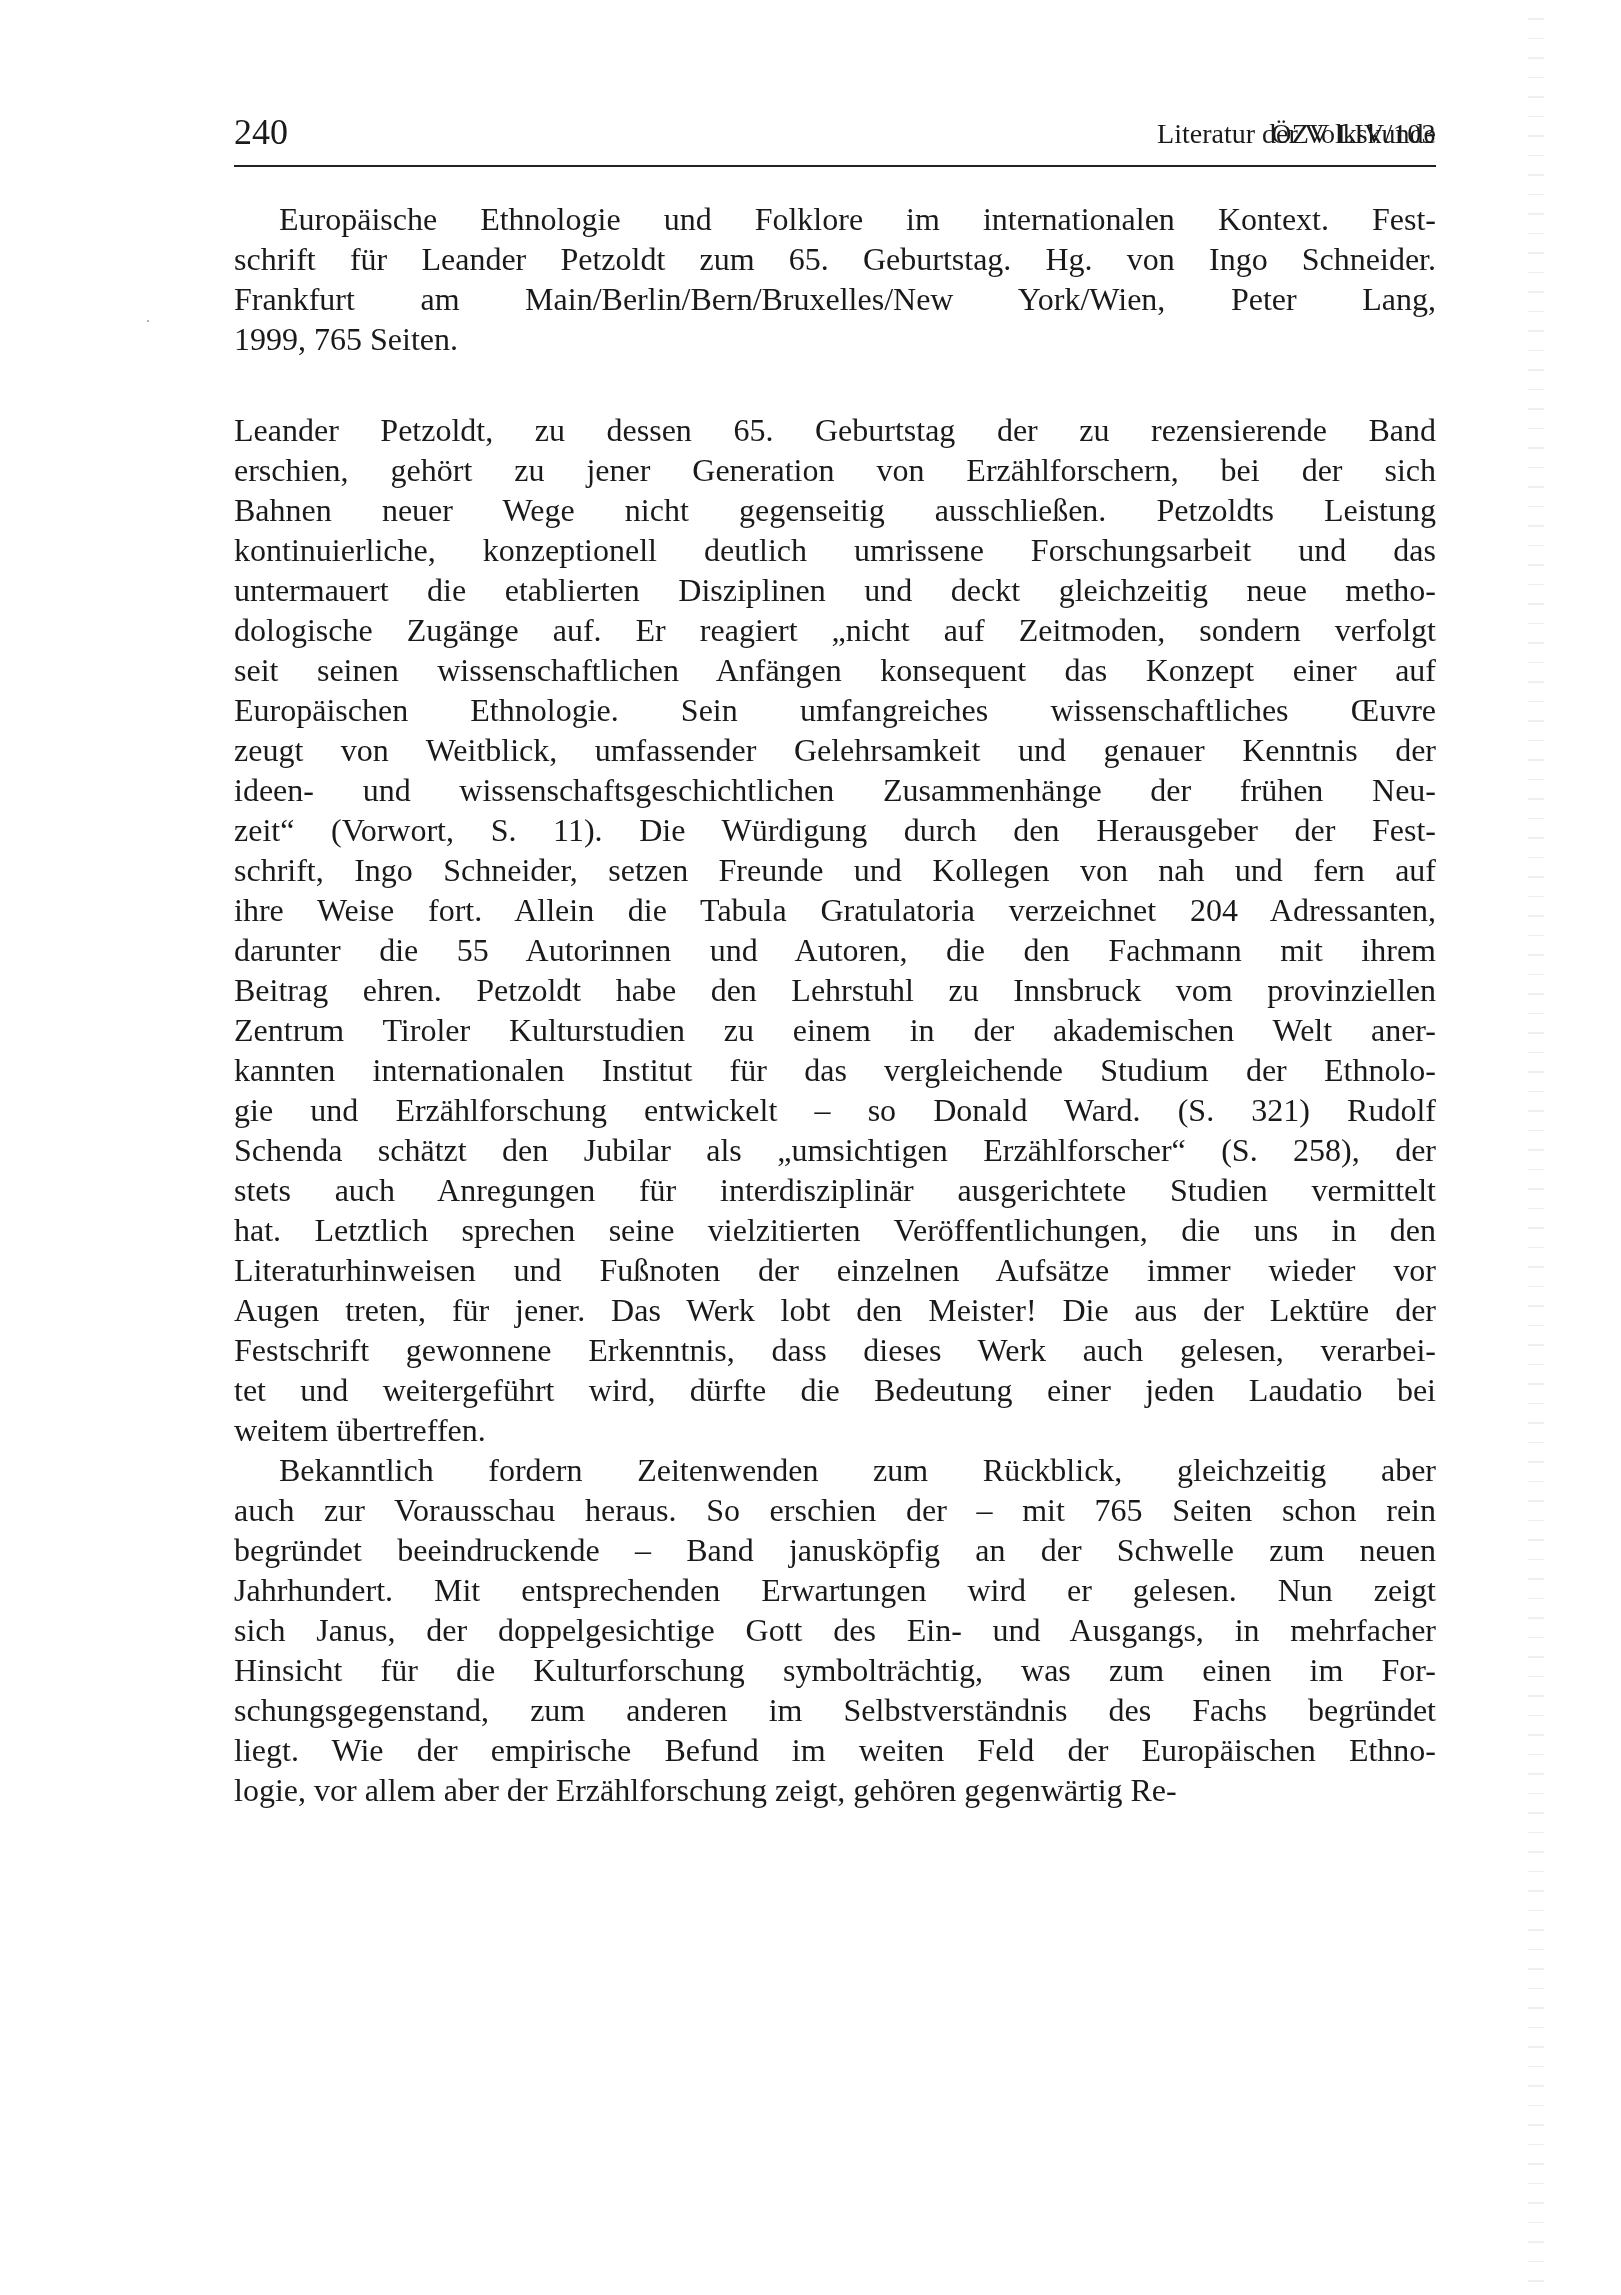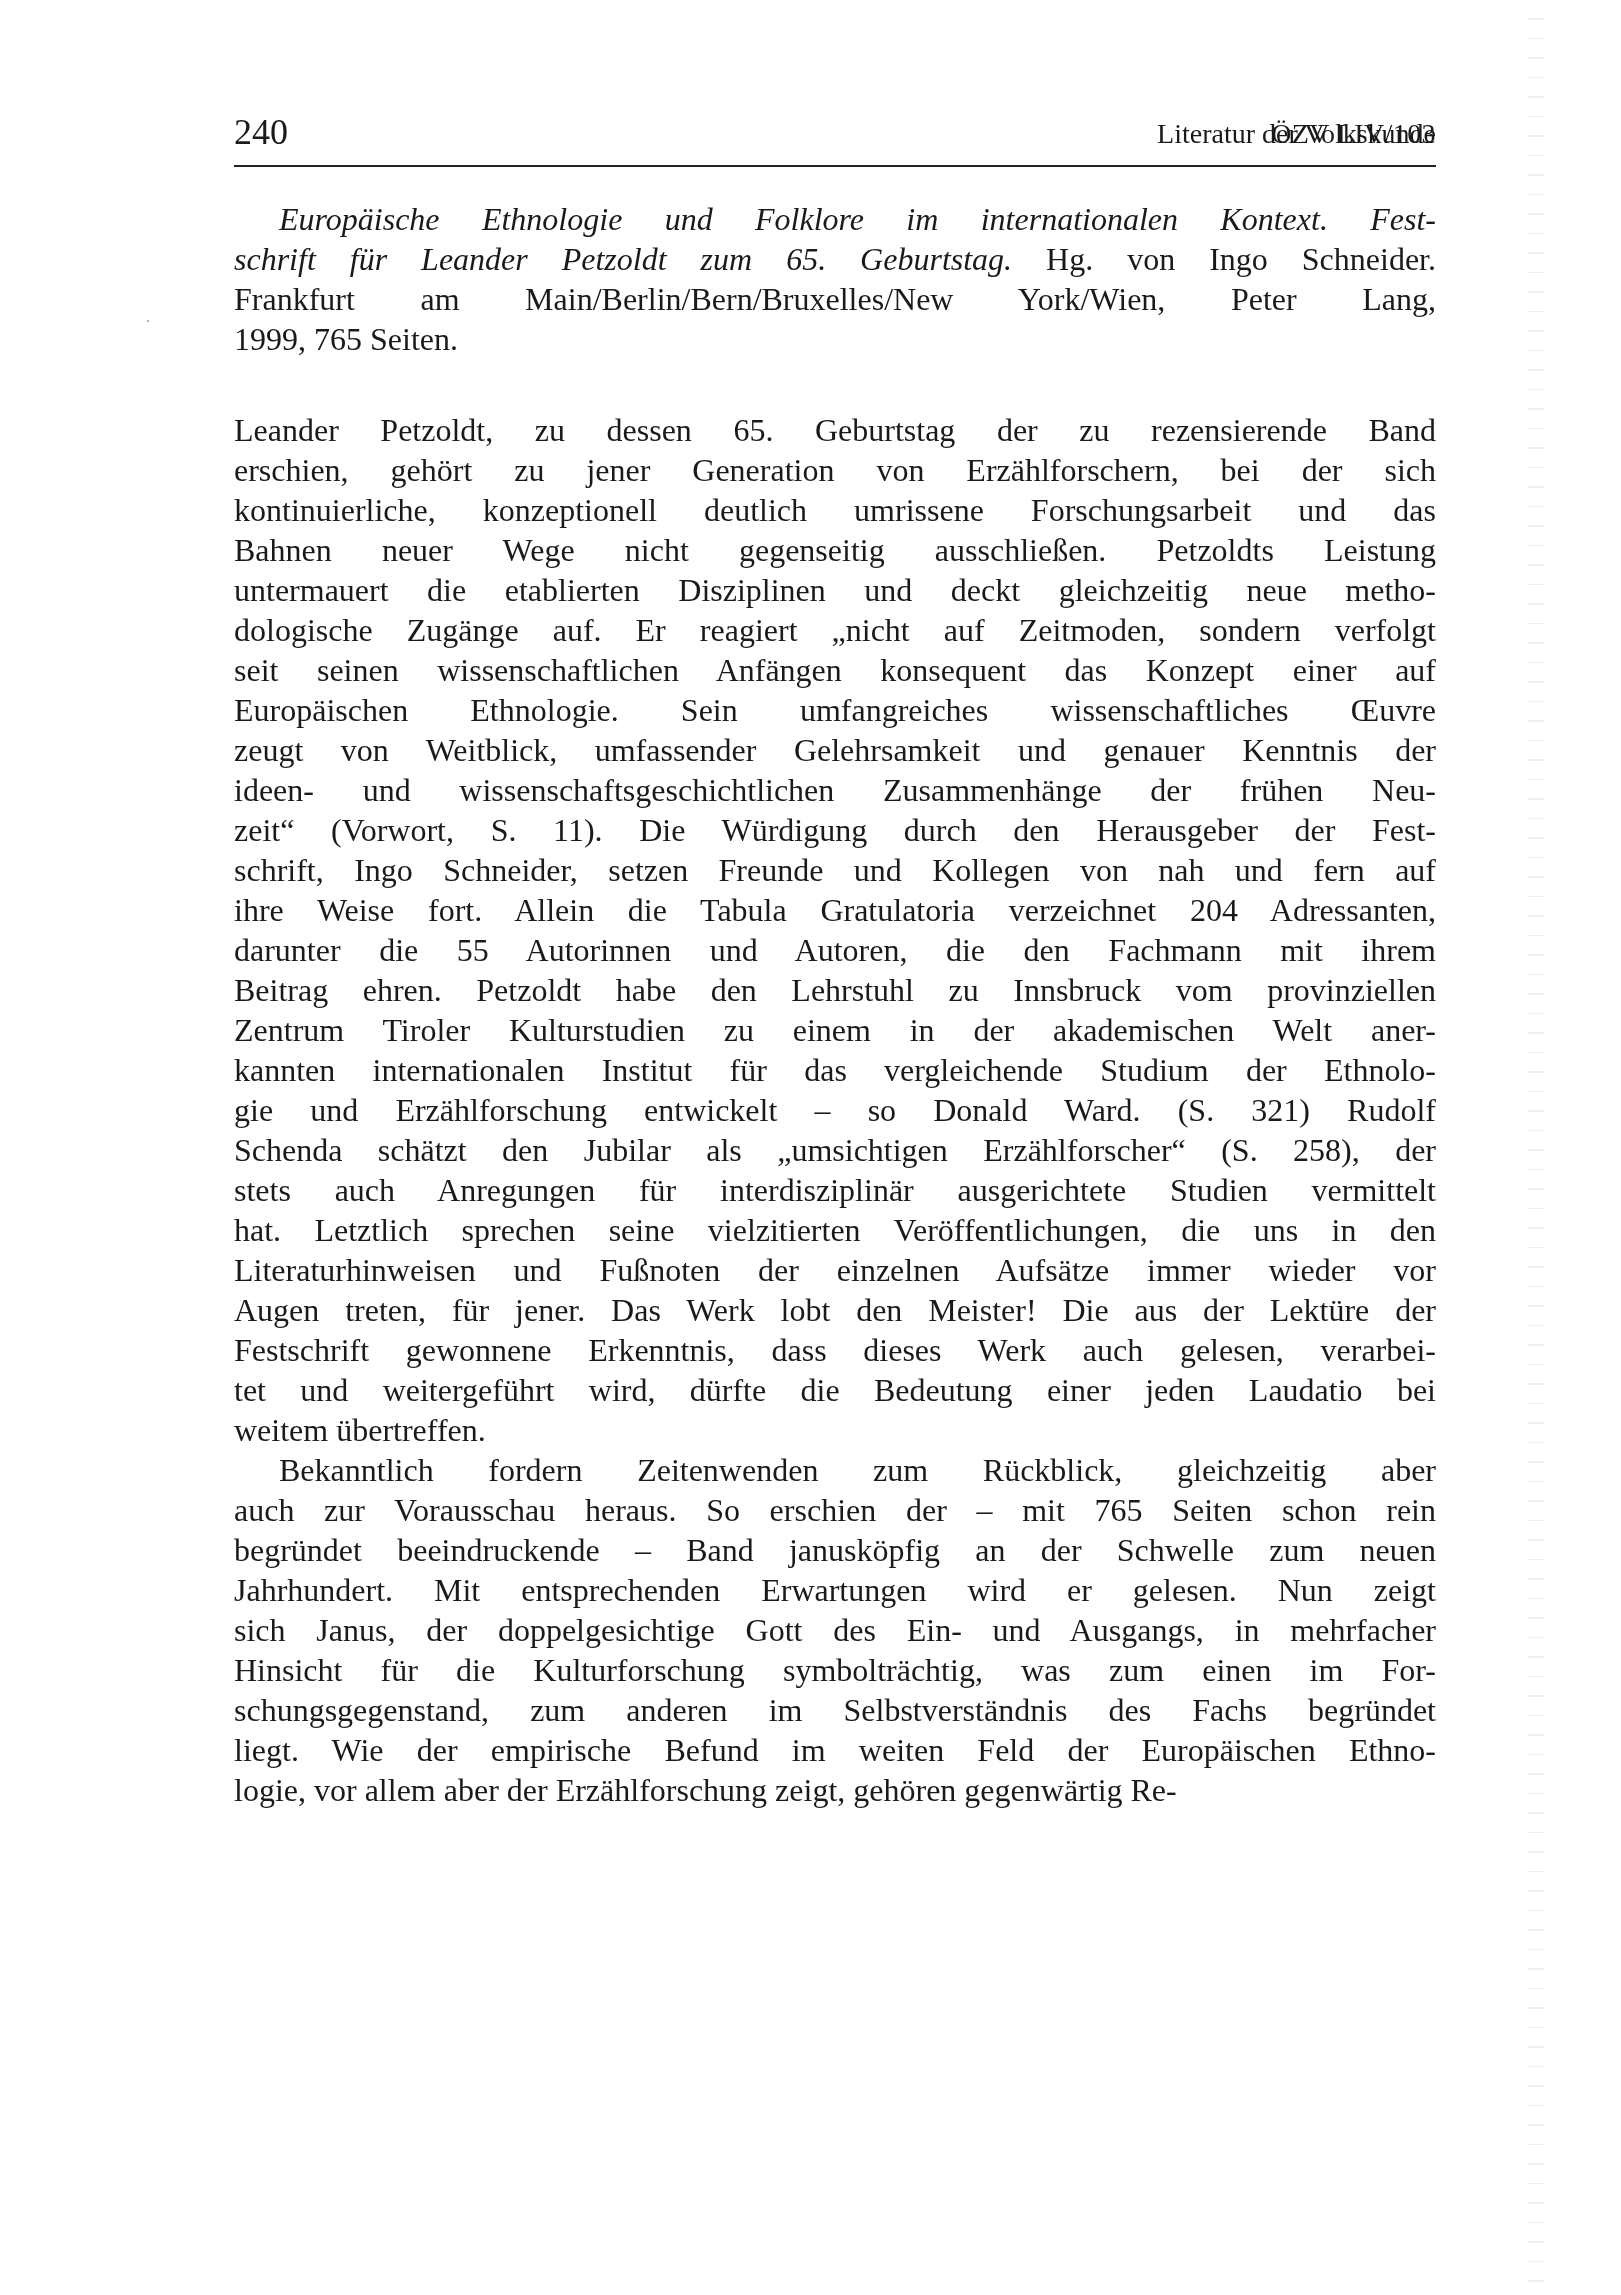--- a/index.html
+++ b/index.html
@@ -10,21 +10,21 @@
   .header .pnum { position: absolute; left: 0; top: 0; font-size: 36px; line-height: 41px; }
   .header .running { position: absolute; left: 0; right: 0; top: 3.2px; text-align: right; font-size: 28px; line-height: 37px; }
   .header .journal { position: absolute; right: 0; top: 3.2px; font-size: 28px; line-height: 37px; letter-spacing: 0.4px; }
   .rule { position: absolute; left: 234px; top: 165px; width: 1202px; height: 2.4px; background: #222; }
   .body { position: absolute; left: 234px; top: 199px; width: 1202px;
           font-family: "Liberation Serif", "DejaVu Serif", serif; color: #1a1a1a;
           font-size: 32px; line-height: 40px; }
   .line { display: block; white-space: nowrap; height: 40px; text-align: justify; text-align-last: justify; }
   .line.last { text-align-last: left; }
   .line.indent { padding-left: 45px; }
-  .it { font-style: italic; }
+  .it { }
   .gap { height: 51px; }
   .scanmarks { position: absolute; left: 1528px; top: 0; width: 16px; height: 2295px;
                background: repeating-linear-gradient(to bottom, transparent 0 18px, rgba(180,180,180,0.35) 18px 19.5px); opacity: 0.6; }
   .speck { position: absolute; left: 147px; top: 320px; width: 2.4px; height: 2.4px; background: #999; border-radius: 50%; }
 </style>
 </head>
 <body>
 
 <div class="page">
 
@@ -42,22 +42,22 @@
       <span class="line"><span class="it"></span><span>Frankfurt am Main/Berlin/Bern/Bruxelles/New York/Wien, Peter Lang,</span></span>
       <span class="line last"><span class="it"></span><span>1999, 765 Seiten.</span></span>
     </div>
 
     <div class="gap"></div>
 
     <div id="paragraphs">
         <div>
           <span class="line">Leander Petzoldt, zu dessen 65. Geburtstag der zu rezensierende Band</span>
           <span class="line">erschien, gehört zu jener Generation von Erzählforschern, bei der sich</span>
+          <span class="line">Bahnen neuer Wege nicht gegenseitig ausschließen. Petzoldts Leistung</span>
           <span class="line">kontinuierliche, konzeptionell deutlich umrissene Forschungsarbeit und das</span>
-          <span class="line">Bahnen neuer Wege nicht gegenseitig ausschließen. Petzoldts Leistung</span>
           <span class="line">untermauert die etablierten Disziplinen und deckt gleichzeitig neue metho-</span>
           <span class="line">dologische Zugänge auf. Er reagiert „nicht auf Zeitmoden, sondern verfolgt</span>
           <span class="line">seit seinen wissenschaftlichen Anfängen konsequent das Konzept einer auf</span>
           <span class="line">Europäischen Ethnologie. Sein umfangreiches wissenschaftliches Œuvre</span>
           <span class="line">zeugt von Weitblick, umfassender Gelehrsamkeit und genauer Kenntnis der</span>
           <span class="line">ideen- und wissenschaftsgeschichtlichen Zusammenhänge der frühen Neu-</span>
           <span class="line">zeit“ (Vorwort, S. 11). Die Würdigung durch den Herausgeber der Fest-</span>
           <span class="line">schrift, Ingo Schneider, setzen Freunde und Kollegen von nah und fern auf</span>
           <span class="line">ihre Weise fort. Allein die Tabula Gratulatoria verzeichnet 204 Adressanten,</span>
           <span class="line">darunter die 55 Autorinnen und Autoren, die den Fachmann mit ihrem</span>

